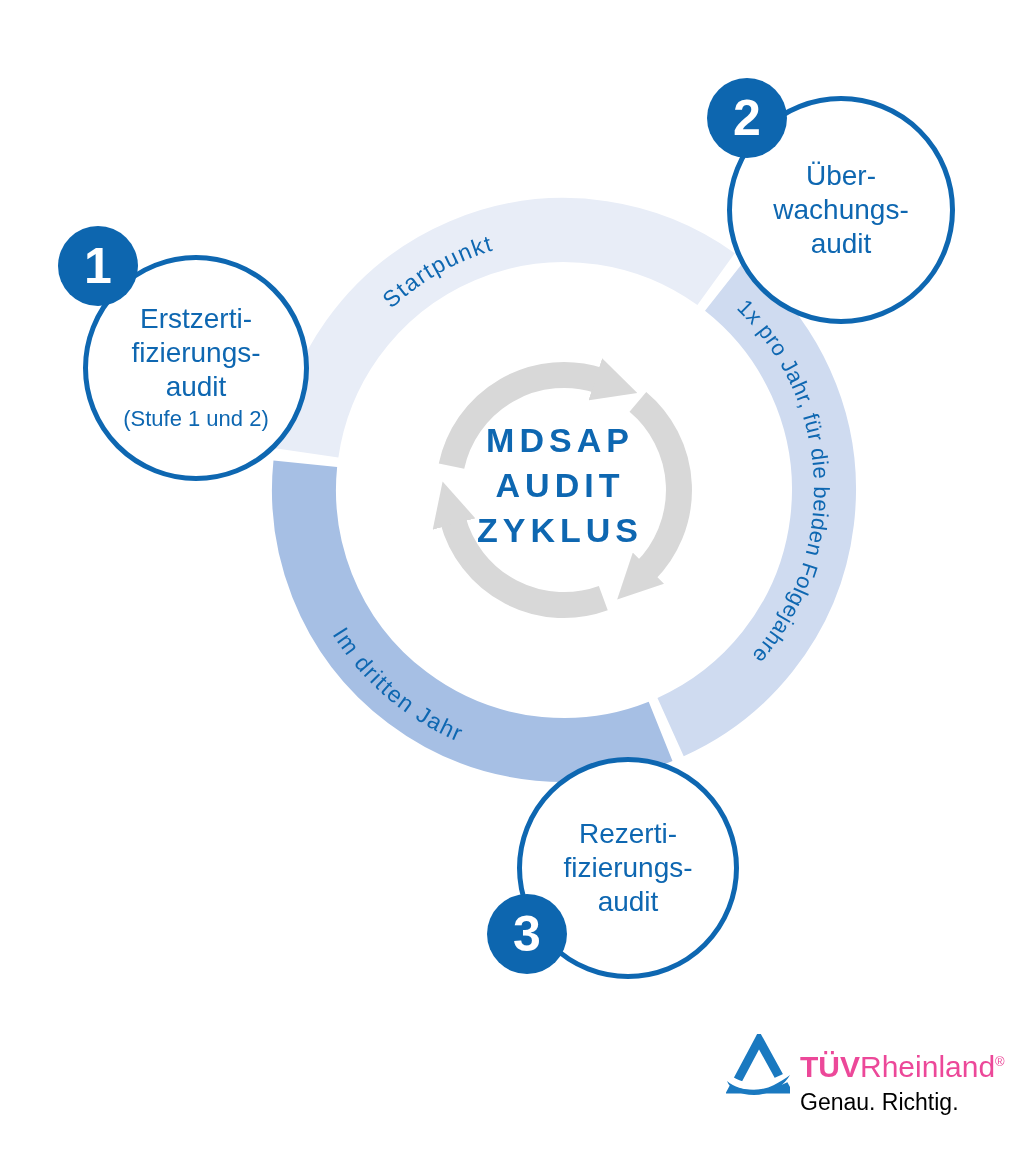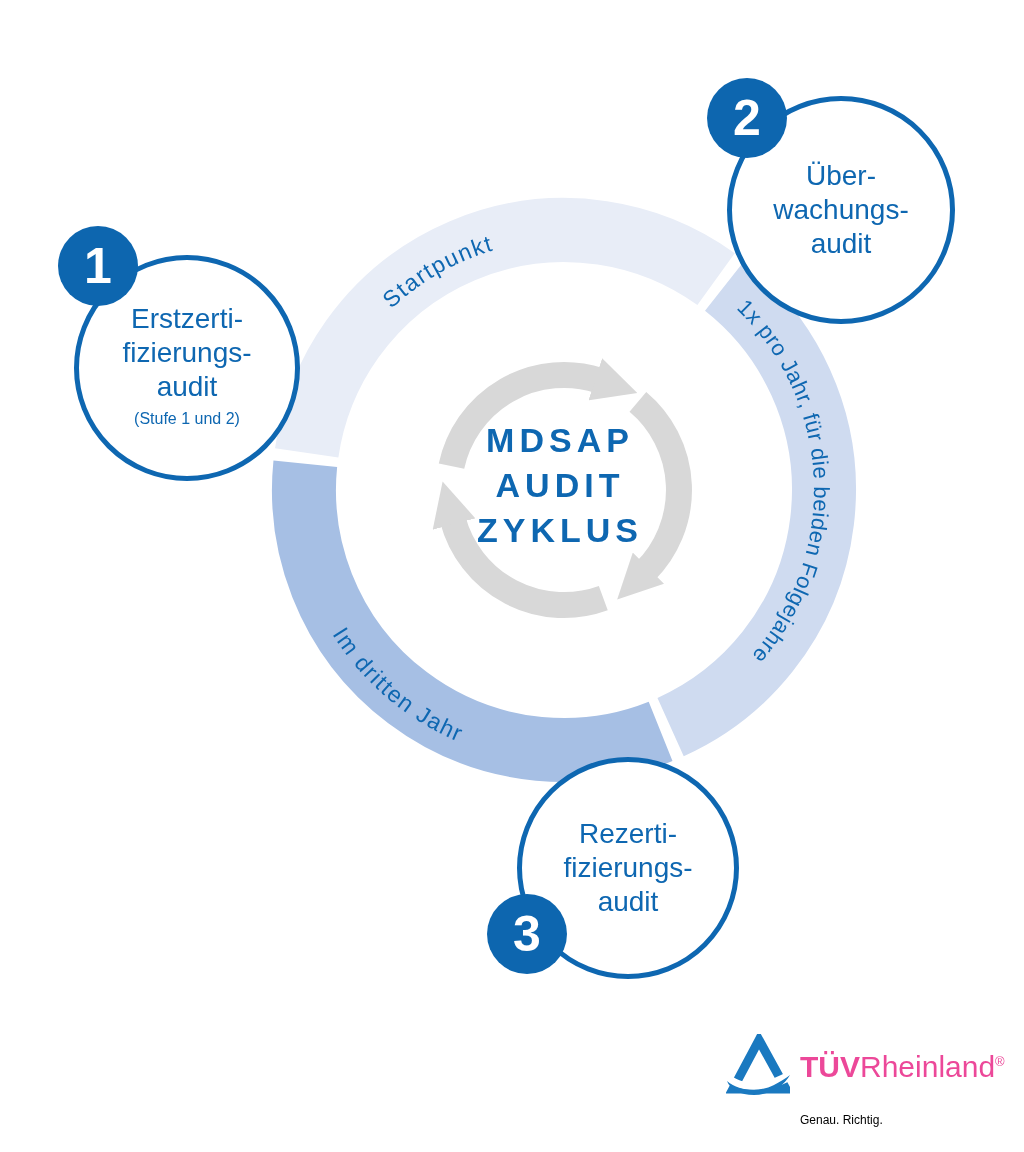--- a/index.html
+++ b/index.html
@@ -12,40 +12,40 @@
   .arrow-arc{fill:none;stroke:#d8d8d8;stroke-width:26;}
 
   .arc-text{font-size:23px;letter-spacing:1.5px;fill:#0e67b1;}
   .arc-text-long{font-size:22px;letter-spacing:0.5px;fill:#0e67b1;}
   .center-title{font-size:34px;font-weight:700;letter-spacing:5px;fill:#0e67b1;text-anchor:middle;}
 
   .step-circle{position:absolute;background:#ffffff;border:5px solid #0e67b1;border-radius:50%;
                display:flex;flex-direction:column;align-items:center;justify-content:center;
                text-align:right;color:#0e67b1;}
   .step-line{font-size:28px;line-height:34px;}
-  .step-note{font-size:16px;line-height:30px;}
-  #circle1{left:74px;top:255px;width:216px;height:216px;}
+  .step-note{font-size:22px;line-height:30px;}
+  #circle1{left:83px;top:255px;width:216px;height:216px;}
   #circle2{left:727px;top:96px;width:218px;height:218px;}
   #circle3{left:517px;top:757px;width:212px;height:212px;}
 
   .badge{position:absolute;width:80px;height:80px;border-radius:50%;background:#0d66af;
          color:#ffffff;font-size:50px;font-weight:700;display:flex;align-items:center;
          justify-content:center;}
   #badge1{left:58px;top:226px;}
   #badge2{left:707px;top:78px;}
   #badge3{left:487px;top:894px;}
 
   .logo{position:absolute;left:726px;top:1028px;width:300px;height:92px;}
   .logo-mark{position:absolute;left:0;top:6px;}
   .logo-text{position:absolute;left:74px;top:18px;color:#1a1a18;}
   .brand{font-size:30px;line-height:32px;color:#ec4899;white-space:nowrap;}
   .brand-bold{font-weight:700;}
   .brand-reg{font-weight:400;}
   .brand-r{font-size:13px;vertical-align:super;}
-  .tagline{font-size:12px;line-height:26px;margin-top:24px;color:#000000;}
+  .tagline{font-size:23px;line-height:26px;margin-top:6px;color:#000000;}
 </style>
 </head>
 <body>
 
 <div class="stage">
 
   <svg class="diagram-svg" width="1024" height="1152" viewBox="0 0 1024 1152">
     <defs>
       <marker id="ah" viewBox="0 0 10 10" refX="1" refY="5" markerWidth="1.7" markerHeight="1.7" orient="auto" markerUnits="strokeWidth">
         <path d="M0,0 L10,5 L0,10 Z" fill="#d8d8d8"></path>

